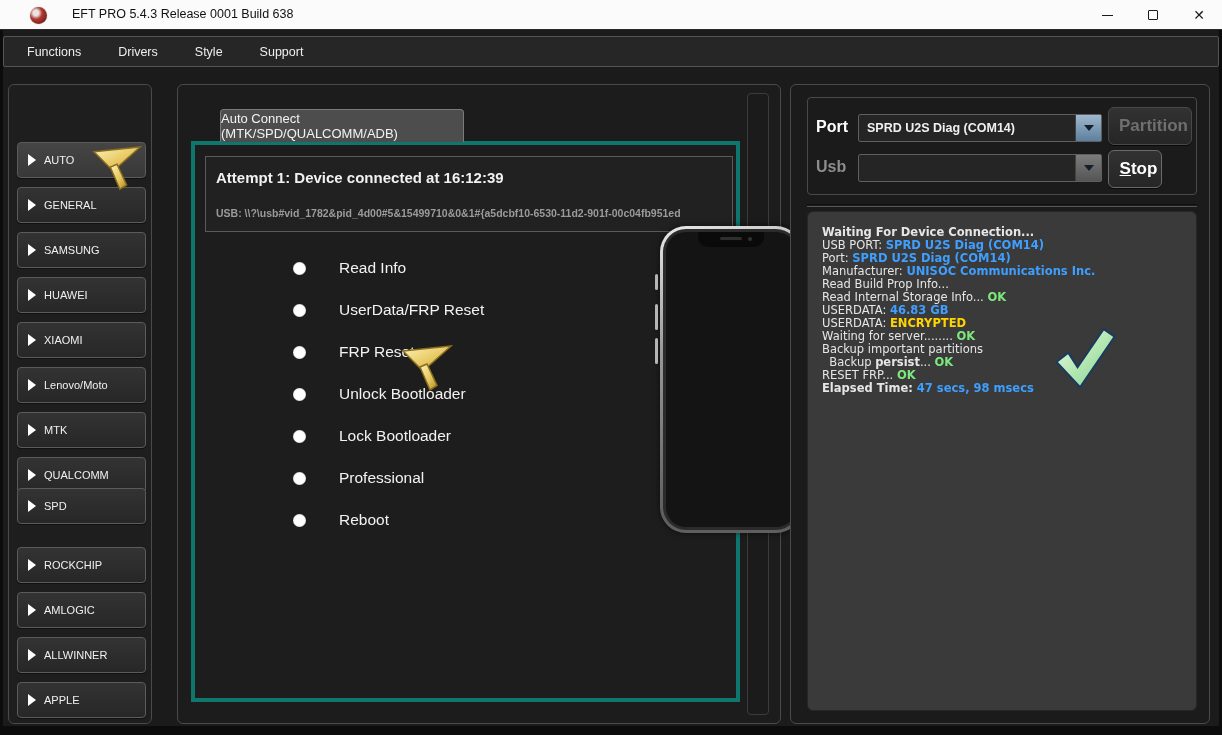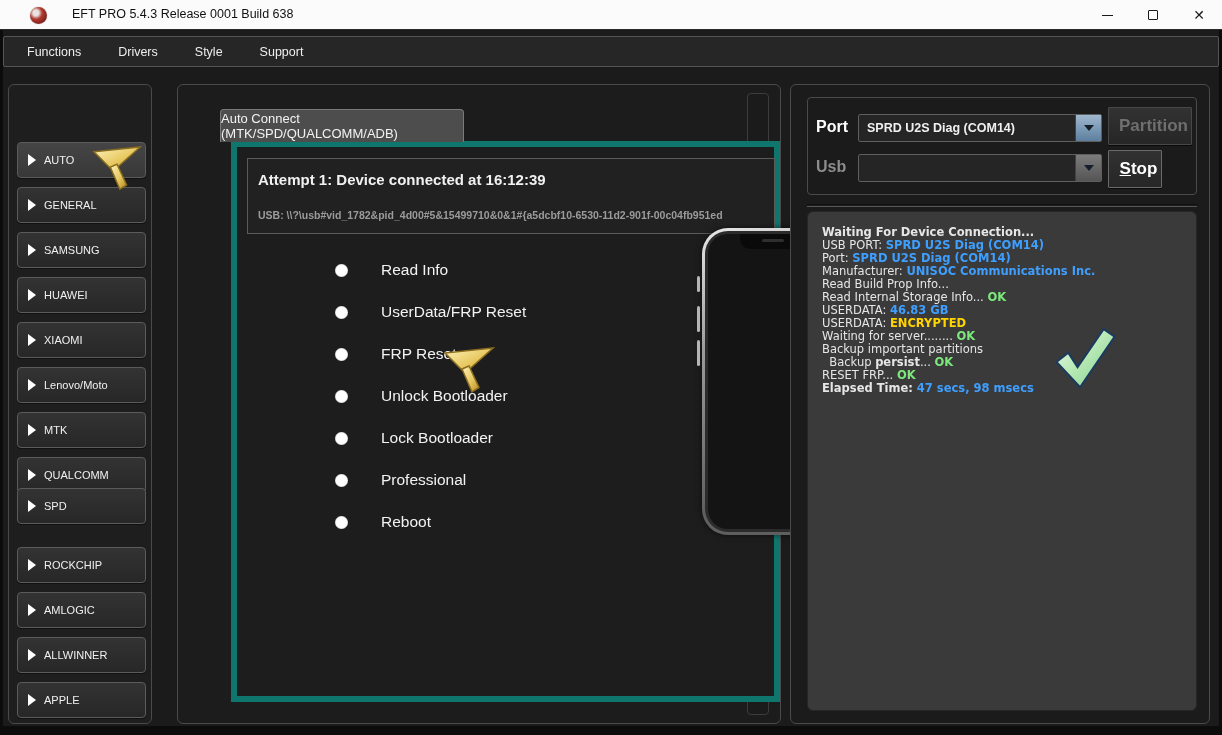--- a/index.html
+++ b/index.html
@@ -29,21 +29,21 @@
   
   .sidebar { position:absolute; left:8px; top:84px; width:144px; height:640px; background:#1e1e1e; border:1px solid #4a4a4a; border-radius:6px; }
   .side-btn { position:absolute; left:8px; width:129px; height:36px; border:1px solid #5b5b5b; border-radius:4px;
     background:linear-gradient(#333,#272727); display:flex; align-items:center; color:#f0f0f0; font-size:11px; box-shadow:0 1px 0 #111; }
   .side-btn.active { background:linear-gradient(#454545,#383838); }
   .side-btn .tri { width:0; height:0; border-left:8px solid #fff; border-top:6px solid transparent; border-bottom:6px solid transparent; margin:0 8px 0 10px; }
 
   
   .main-panel { position:absolute; left:177px; top:84px; width:604px; height:640px; background:#1c1c1c; border:1px solid #4a4a4a; border-radius:6px; }
   .tab { position:absolute; left:9px; top:24px; width:244px; height:33px; background:#4d4d4d; border:1px solid #7a7a7a; border-bottom:none; border-radius:4px 4px 0 0; display:flex; align-items:center; justify-content:center; color:#f2f2f2; font-size:13px; z-index:3;margin-left:33px; }
-  .tabpanel { position:absolute; left:13px; top:56px; width:549px; height:561px; border:6px solid #0f766e; background:#1d1d1d;margin-left:40px; }
+  .tabpanel { position:absolute; left:13px; top:56px; width:549px; height:561px; border:4px solid #0f766e; background:#1d1d1d; }
   .strip { position:absolute; left:569px; top:8px; width:22px; height:622px; border:1px solid #3c3c3c; border-radius:4px; background:#1b1b1b; }
 
   .attempt-box { position:absolute; left:10px; top:11px; width:528px; height:76px; border:1px solid #5a5a5a; background:#212121; }
   .attempt-title { position:absolute; left:10px; top:12px; color:#f1f1f1; font-size:15px; font-weight:bold; }
   .usb-path { position:absolute; left:10px; top:50px; width:512px; color:#9b9b9b; font-size:10.5px; font-weight:bold; white-space:nowrap; overflow:hidden; }
 
   .options { position:absolute; left:98px; top:102px; }
   .opt-row { display:flex; align-items:center; height:42px;gap:20px; }
   .radio { width:13px; height:13px; border-radius:50%; background:#fff; box-shadow:inset 0 0 1px #777; margin-right:13px; flex:none; }
   .opt-label { color:#f2f2f2; font-size:15.5px; white-space:nowrap; }
@@ -61,21 +61,21 @@
   
   .right-panel { position:absolute; left:790px; top:84px; width:420px; height:640px; background:#1b1b1b; border:1px solid #4a4a4a; border-radius:6px; }
   .port-group { position:absolute; left:16px; top:12px; width:390px; height:98px; border:1px solid #4a4a4a; border-radius:4px; }
   .fld-label { position:absolute; font-size:16px; font-weight:bold; }
   .combo { position:absolute; left:50px; width:244px; height:28px; background:#252525; border:1px solid #5e5e5e; border-radius:2px; display:flex; align-items:center; }
   .combo-text { color:#f0f0f0; font-size:12.5px; font-weight:bold; padding-left:8px; flex:1; white-space:nowrap; overflow:hidden; }
   .combo-arrow { width:26px; height:100%; display:flex; align-items:center; justify-content:center; border-left:1px solid #444; }
   .combo-arrow.blue { background:linear-gradient(#9fb8cf,#5d7f9e); }
   .combo-arrow.gray { background:linear-gradient(#7c7c7c,#555); }
   .combo-arrow .dn { width:0; height:0; border-top:6px solid #16202c; border-left:5px solid transparent; border-right:5px solid transparent; }
-  .btn { position:absolute; border:1px solid #6a6a6a; border-radius:1px; background:linear-gradient(#323232,#262626); display:flex; align-items:center; justify-content:center; font-weight:bold; box-shadow:0 1px 0 #0a0a0a;padding-left:7px; }
+  .btn { position:absolute; border:1px solid #6a6a6a; border-radius:6px; background:linear-gradient(#323232,#262626); display:flex; align-items:center; justify-content:center; font-weight:bold; box-shadow:0 1px 0 #0a0a0a;padding-left:7px; }
   .btn.disabled { color:#6f6f6f; border-color:#484848; }
   .btn.stop { color:#fff; }
 
   .divider { position:absolute; left:16px; top:119px; width:390px; height:3px; border-top:1px solid #101010; border-bottom:1px solid #565656; }
 
   .log-area { position:absolute; left:16px; top:126px; width:390px; height:500px; background:#3a3a3a; border:1px solid #262626; border-radius:6px; padding:14px 0 0 14px; overflow:hidden; }
   .log-line { font-size:11.5px; line-height:13px; white-space:pre; color:#e6e6e6; font-family:"DejaVu Sans", sans-serif; }
   .checkmark { position:absolute; left:240px; top:106px; width:76px; height:82px; }
 
   .cursor-arrow { position:absolute; z-index:40; pointer-events:none; }

